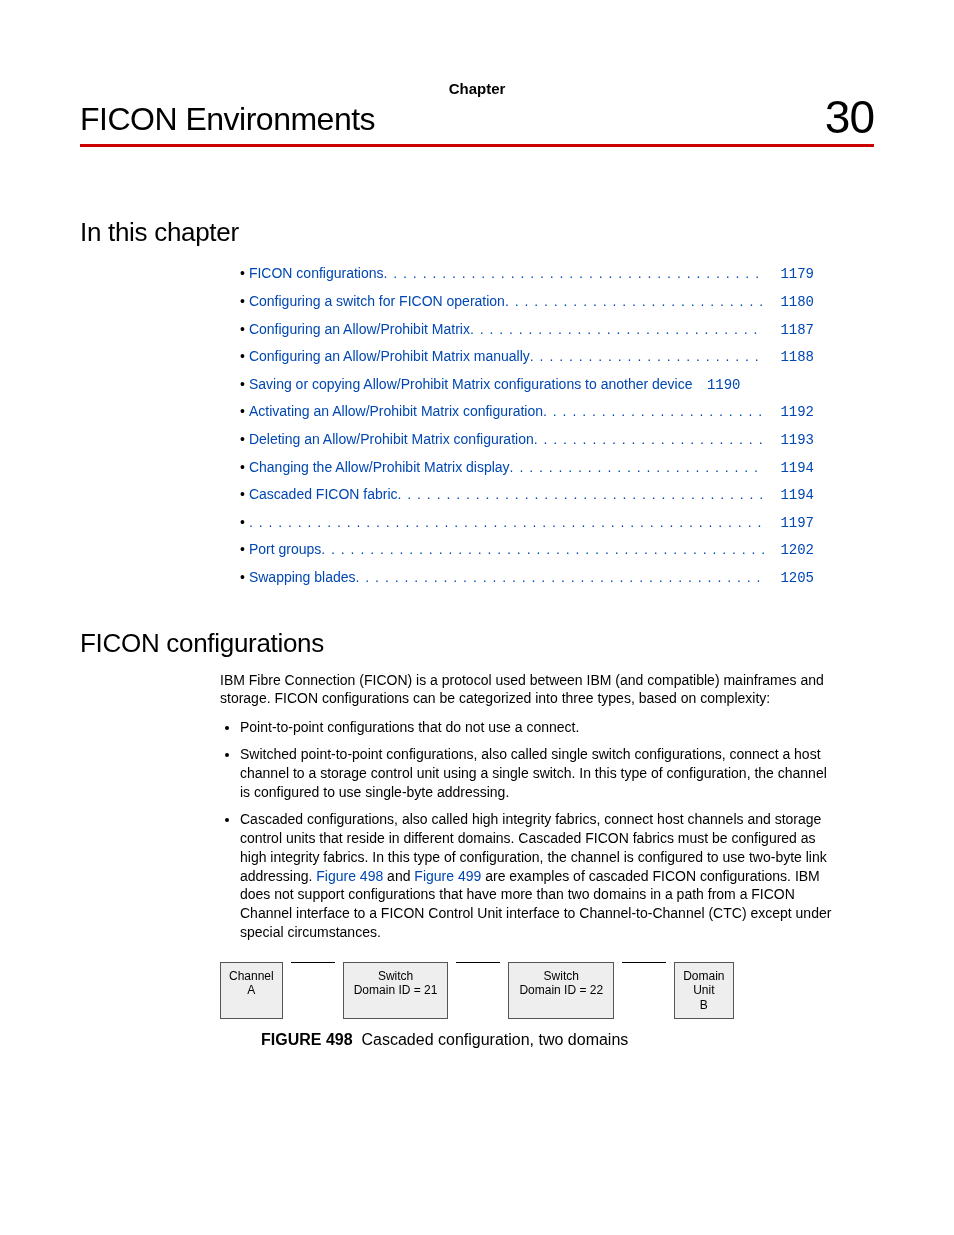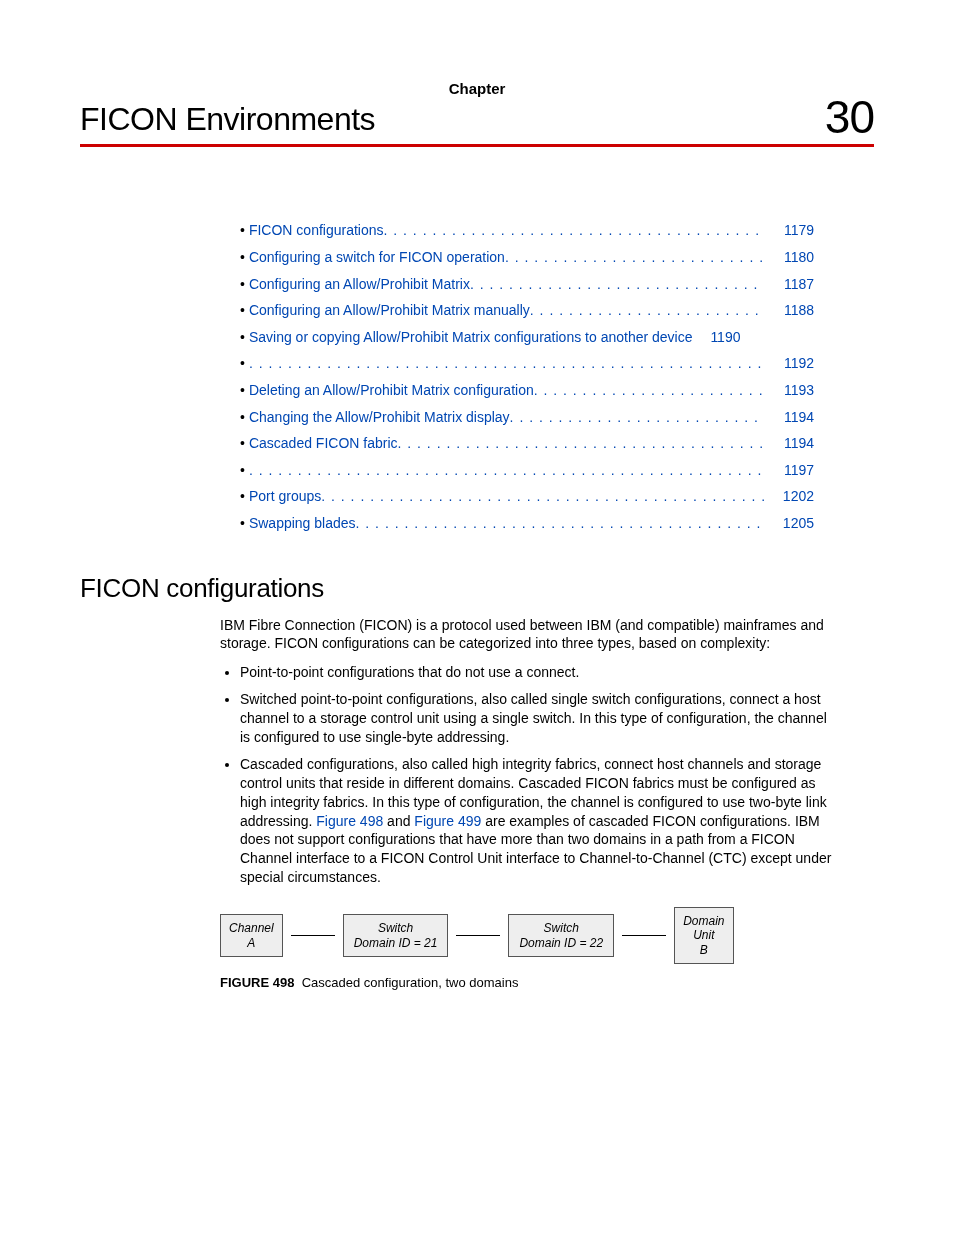--- a/index.html
+++ b/index.html
@@ -79,20 +79,21 @@
     letter-spacing: 1px;
   }
   .toc-dots::after {
     content: " . . . . . . . . . . . . . . . . . . . . . . . . . . . . . . . . . . . . . . . . . . . . . . . . . . . . . . . .";
   }
   .toc-page {
     color: #0047b3;
     margin-left: 8px;
     width: 42px;
     text-align: right;
+    font-family: Liberation Mono, monospace;
   }
   .body-block {
     margin-left: 140px;
     margin-right: 40px;
     font-size: 14px;
     line-height: 1.35;
   }
   .body-para {
     margin: 10px 0;
   }
@@ -105,60 +106,60 @@
     margin: 8px 0;
   }
   .xref {
     color: #0047b3;
   }
   .figure {
     margin: 20px 0 8px 0;
   }
   .diagram {
     display: flex;
-    align-items: center;
     gap: 8px;
-    font-style: italic;
   }
   .dbox {
     border: 1px solid #555;
     background: #eee;
     font-size: 12px;
     text-align: center;
     padding: 6px 10px;
     line-height: 1.2;
   }
   .dbox.tall {
     padding: 6px 8px;
   }
   .dconn {
     height: 1px;
     background: #000;
     flex: 0 0 44px;
   }
   .fig-caption {
-    font-size: 13px;
+    font-size: 16px;
     margin-top: 10px;
+    margin-left: 41px;
   }
   .fig-caption strong {
     font-weight: bold;
   }
 </style>
 </head>
 <body>
 
 <div class="page">
 
   <div class="chapter-label">Chapter</div>
 
   <div class="title-row">
     <div class="chapter-title">FICON Environments</div>
     <div class="chapter-number">30</div>
   </div>
 
+  <h2>In this chapter</h2>
 
   <div class="toc">
     <div class="toc-row">
       <span class="toc-bullet">•</span>
       <span class="toc-link">FICON configurations</span>
       <span class="toc-dots"></span>
       <span class="toc-page">1179</span>
     </div>
     <div class="toc-row">
       <span class="toc-bullet">•</span>
@@ -178,20 +179,21 @@
       <span class="toc-dots"></span>
       <span class="toc-page">1188</span>
     </div>
     <div class="toc-row">
       <span class="toc-bullet">•</span>
       <span class="toc-link">Saving or copying Allow/Prohibit Matrix configurations to another device</span>
       <span class="toc-page" style="margin-left:6px;">1190</span>
     </div>
     <div class="toc-row">
       <span class="toc-bullet">•</span>
+      <span class="toc-link">Activating an Allow/Prohibit Matrix configuration</span>
       <span class="toc-dots"></span>
       <span class="toc-page">1192</span>
     </div>
     <div class="toc-row">
       <span class="toc-bullet">•</span>
       <span class="toc-link">Deleting an Allow/Prohibit Matrix configuration</span>
       <span class="toc-dots"></span>
       <span class="toc-page">1193</span>
     </div>
     <div class="toc-row">

